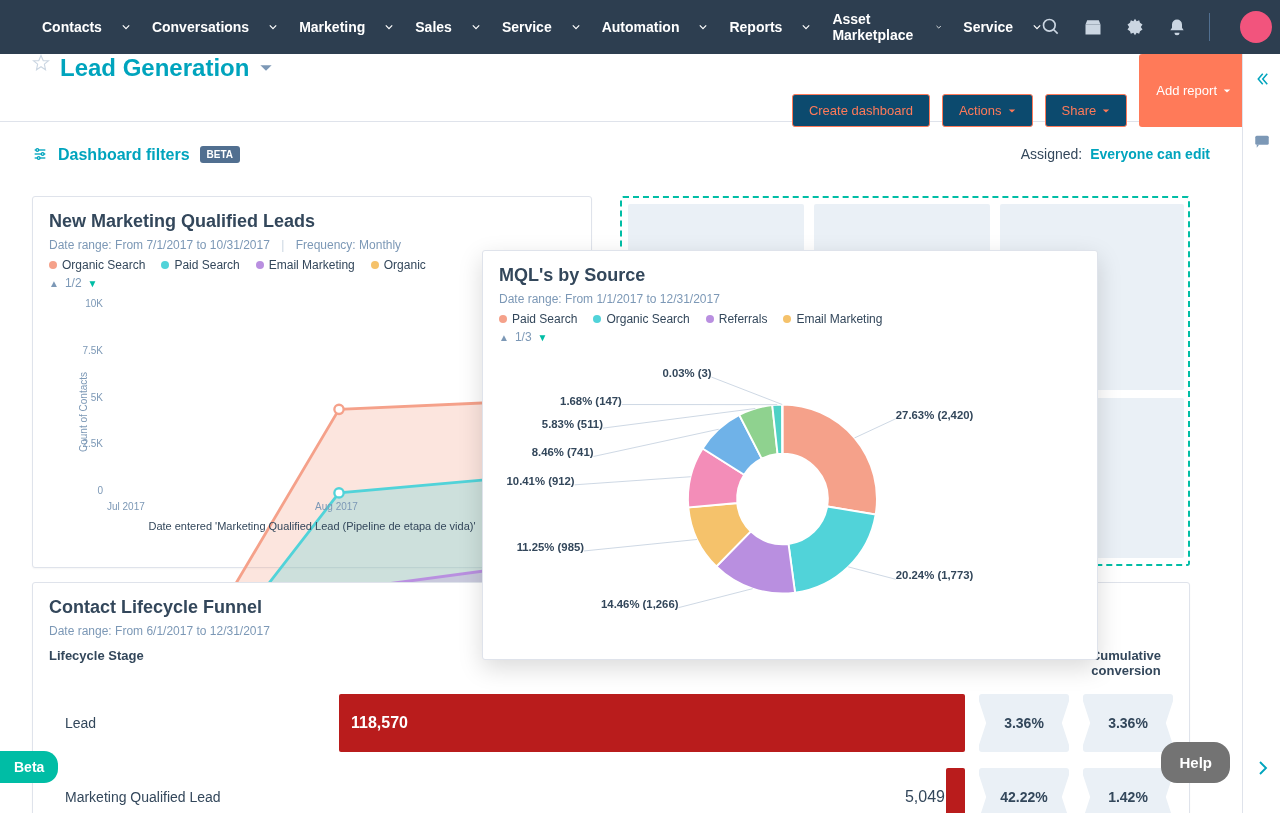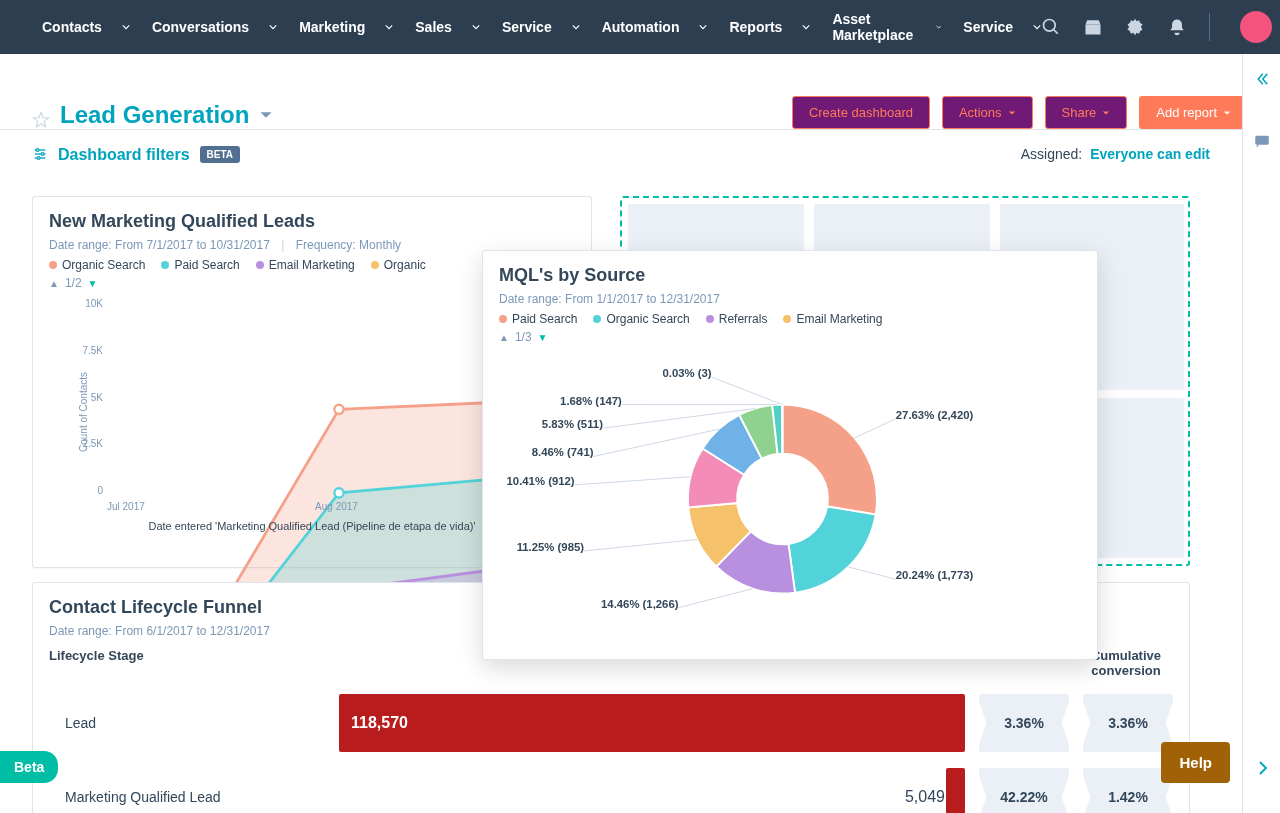--- a/index.html
+++ b/index.html
@@ -8,27 +8,27 @@
 .logo-orange { width: 26px; height: 26px; margin-right: 24px; }
 .nav-items { display: flex; gap: 22px; }
 .nav-item { color: #fff; font-size: 14px; font-weight: 700; display: flex; align-items: center; gap: 20px; cursor: pointer; }
 .nav-item svg { width: 8px; height: 8px; }
 .nav-spacer { flex: 1; }
 .nav-icons { display: flex; align-items: center; gap: 22px; }
 .nav-icon { width: 20px; height: 20px; color: #cbd6e2; }
 .avatar { width: 32px; height: 32px; border-radius: 50%; background: #f2547d; margin-left: 8px; }
 .caret-down { color: #cbd6e2; margin-left: 4px; }
 
-.subhead { height: 76px; border-bottom: 1px solid #dfe3eb; display: flex; align-items: flex-end; padding: 0 32px; }
+.subhead { height: 68px; border-bottom: 1px solid #dfe3eb; display: flex; align-items: flex-start; padding: 0 32px; }
 .star-icon { color: #cbd6e2; width: 18px; height: 18px; margin-right: 10px; }
 .page-title { font-size: 24px; font-weight: 600; color: #00a4bd; display: flex; align-items: center; gap: 10px; }
 .title-caret { color: #7c98b6; }
 .subhead-spacer { flex: 1; }
 .btn { padding: 8px 16px; border-radius: 3px; font-size: 13px; font-weight: 500; cursor: pointer; display: inline-flex; align-items: center; gap: 6px; border: 1px solid transparent; }
-.btn-outline { border-color: #ff7a59; color: #ff7a59; background: #701a75; }
+.btn-outline { border-color: #ff7a59; color: #ff7a59; background: #0c4a6e; margin-top: 40px; }
 .btn-primary { background: #ff7a59; color: #fff; }
 .subhead-actions { display: flex; gap: 12px; }
 
 .right-rail { position: absolute; right: 0; top: 54px; bottom: 0; width: 38px; border-left: 1px solid #dfe3eb; background: #fff; display: flex; flex-direction: column; align-items: center; padding-top: 16px; gap: 44px; }
 .rail-icon { color: #00a4bd; }
 
 .main { position: absolute; left: 0; right: 38px; top: 126px; bottom: 0; padding: 20px 32px; overflow: hidden; }
 .filters-row { display: flex; align-items: flex-start; margin-bottom: 14px; }
 .filter-icon { color: #00a4bd; margin-right: 10px; }
 .dash-filters { color: #00a4bd; font-weight: 600; font-size: 16px; }
@@ -66,21 +66,21 @@
 .fh-stage { width: 290px; }
 .fh-spacer { flex: 1; }
 .fh-col { width: 94px; text-align: center; margin-left: 14px; }
 .funnel-row { display: flex; align-items: center; margin-top: 16px; }
 .fr-label { width: 290px; padding-left: 16px; font-size: 14px; }
 .fr-bar { flex: 1; height: 58px; display: flex; align-items: center; position: relative; }
 .fr-bar-fill { height: 58px; background: #b91c1c; display: flex; align-items: center; padding-left: 12px; color: #fff; font-weight: 600; border-radius: 2px; }
 .fr-metric { width: 90px; height: 58px; margin-left: 14px; background: #eaf0f6; border-radius: 3px; display: flex; align-items: center; justify-content: center; font-weight: 700; font-size: 14px; clip-path: polygon(0 0, 100% 0, 100% 12%, 92% 50%, 100% 88%, 100% 100%, 0 100%, 0 88%, 8% 50%, 0 12%); }
 
 .beta-pill { position: absolute; left: 0; bottom: 30px; background: #00bda5; color: #fff; font-weight: 700; padding: 8px 14px; border-radius: 0 14px 14px 0; font-size: 14px; z-index: 10; }
-.help-pill { position: absolute; right: 50px; bottom: 30px; background: #a16207; color: #fff; font-weight: 600; padding: 12px 18px; border-radius: 4px; font-size: 15px; z-index: 10; }
+.help-pill { position: absolute; right: 50px; bottom: 30px; background: #737373; color: #fff; font-weight: 600; padding: 12px 18px; border-radius: 16px; font-size: 15px; z-index: 10; }
 .edge-caret { position: absolute; right: 8px; bottom: 36px; color: #00a4bd; z-index: 9; }
 </style>
 </head>
 <body>
 
 <div class="topnav">
   <svg class="logo-orange" viewBox="0 0 30 30">
       <circle cx="15" cy="15" r="9" fill="none" stroke="#ff7a59" stroke-width="4"></circle>
       <circle cx="6" cy="6" r="3" fill="#ff7a59"></circle>
       <circle cx="24" cy="6" r="3" fill="#ff7a59"></circle>

